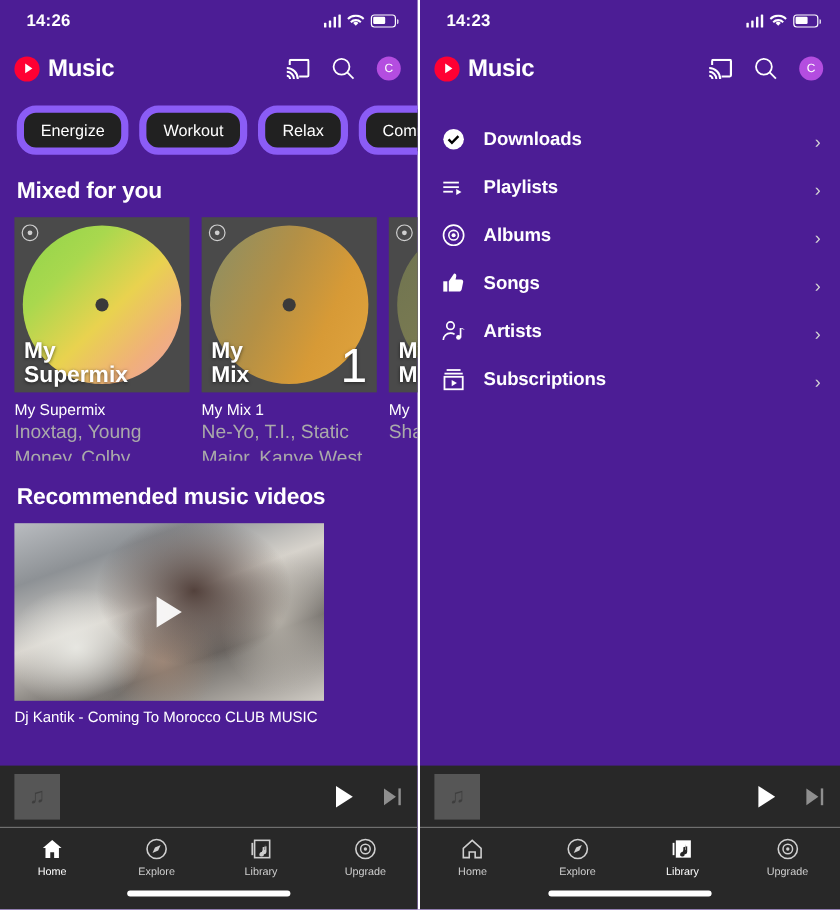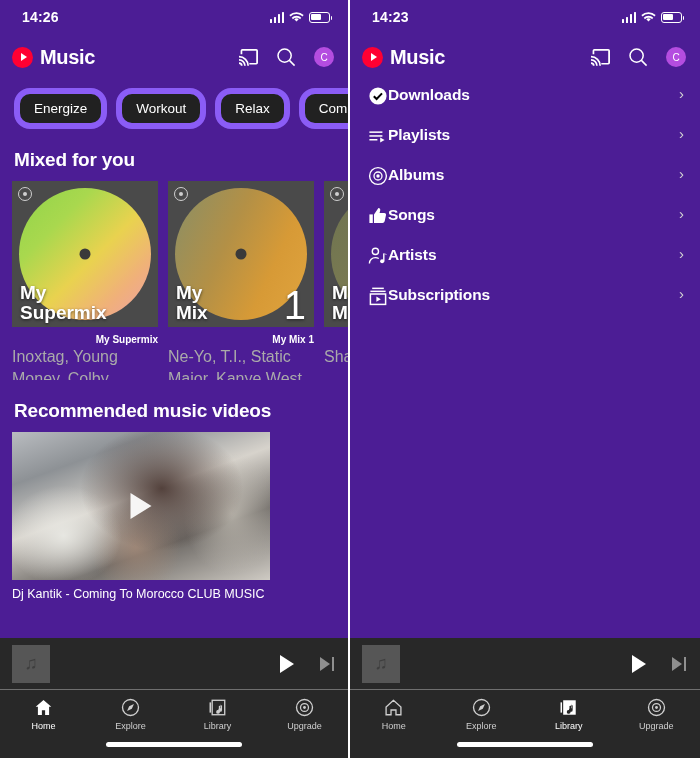--- a/index.html
+++ b/index.html
@@ -64,22 +64,22 @@
   .mix-art .hole { position:absolute; left:50%; top:50%; transform:translate(-50%,-50%);
     width: 11px; height: 11px; border-radius: 50%; background:#3a3a3a; }
   .mix-badge { position: absolute; left: 6px; top: 6px; width: 14px; height: 14px;
     border-radius: 50%; border: 1.5px solid #cfcfcf; display:flex;
     align-items:center; justify-content:center; }
   .mix-badge i { width:4px;height:4px;border-radius:50%;background:#cfcfcf;display:block; }
   .mix-overlay { position: absolute; left: 8px; bottom: 5px; font-size: 19px;
     font-weight: bold; line-height: 1.02; text-shadow: 0 1px 3px rgba(0,0,0,.6); }
   .mix-num { position: absolute; right: 8px; bottom: 2px; font-size: 40px;
     font-weight: 300; line-height: 1; text-shadow: 0 1px 3px rgba(0,0,0,.5); }
-  .mix-title { font-size: 10px; font-weight: bold; margin-top: 7px;
-    white-space: nowrap; overflow: hidden; text-align: right; }
+  .mix-title { font-size: 13px; font-weight: normal; margin-top: 7px;
+    white-space: nowrap; overflow: hidden; }
   .mix-sub { font-size: 16px; color: #aaa; line-height: 1.35; margin-top: 1px;
     max-height: 34px; overflow: hidden; }
 
   
   .vid-shelf { display: flex; gap: 10px; padding: 0 0 0 12px; }
   .vid-card { flex: 0 0 auto; }
   .vid-thumb { height: 148px; position: relative; overflow: hidden; background:#1b1b1b; }
   .vid-thumb.a { width: 258px; }
   .vid-thumb.b { width: 130px; }
   .play-tri { position:absolute; left:50%; top:50%; transform:translate(-50%,-50%);
@@ -106,21 +106,21 @@
   .navbar { position:absolute; left:0; right:0; bottom:0; height:68px;
     background:#282828; display:flex; align-items:flex-start; padding-top:8px; }
   .nav-item { flex:1; display:flex; flex-direction:column; align-items:center; gap:4px; }
   .nav-label { font-size: 9px; color:#cfcfcf; }
   .nav-item.active .nav-label { color:#fff; }
   .home-indicator { position:absolute; left:50%; transform:translateX(-50%);
     bottom:11px; width:136px; height:5px; background:#fff; border-radius:3px; }
 
   
   .lib-list { padding: 6px 0 0 0; }
-  .lib-row { display:flex; align-items:flex-start; height:40px; padding: 0 16px 0 18px; }
+  .lib-row { display:flex; align-items:flex-end; height:40px; padding: 0 16px 0 18px; gap:15px; }
   .lib-label { font-size: 15.5px; font-weight: bold; letter-spacing: -.1px; }
   .chev { margin-left:auto; color:#d4d4d4; font-size:15px; line-height:1; }
   svg { display:block; }
 </style>
 </head>
 <body>
 
 <div class="stage">
 
   <div class="phone left">

